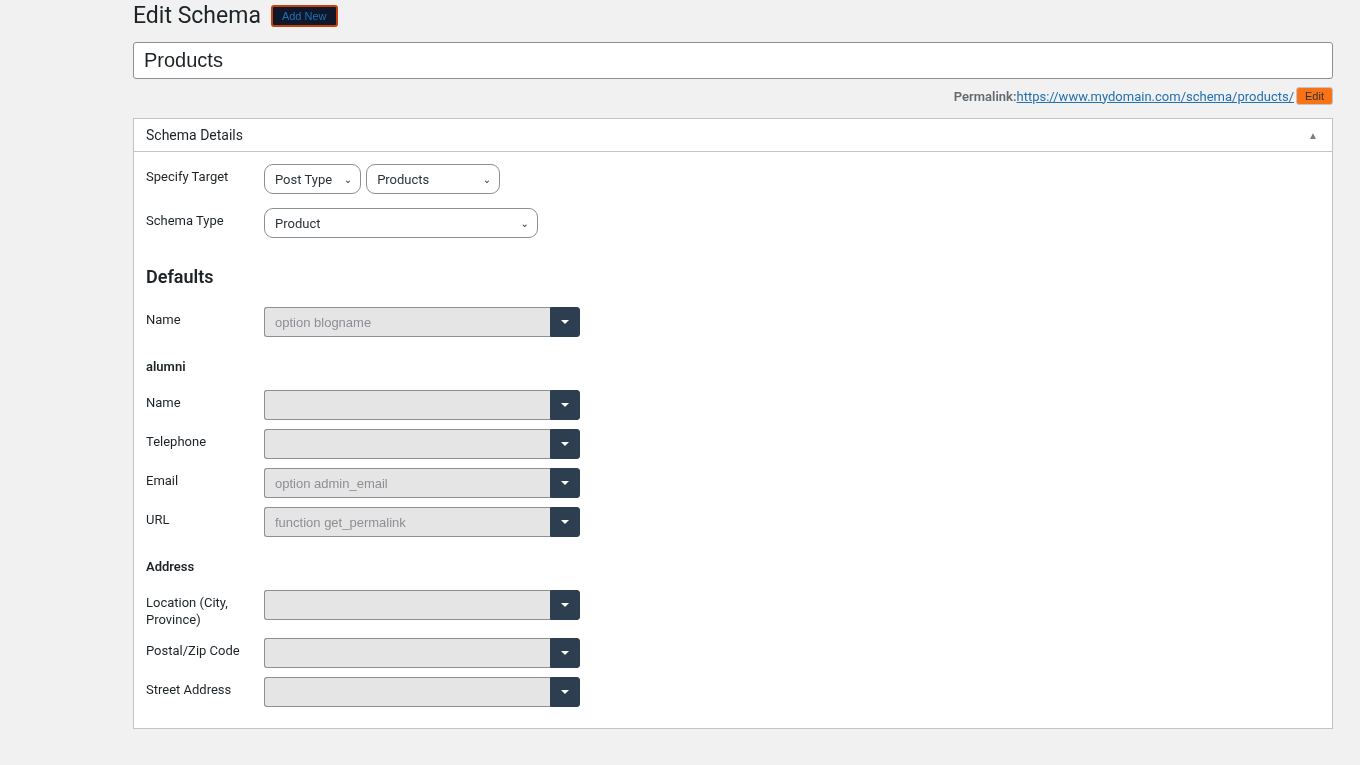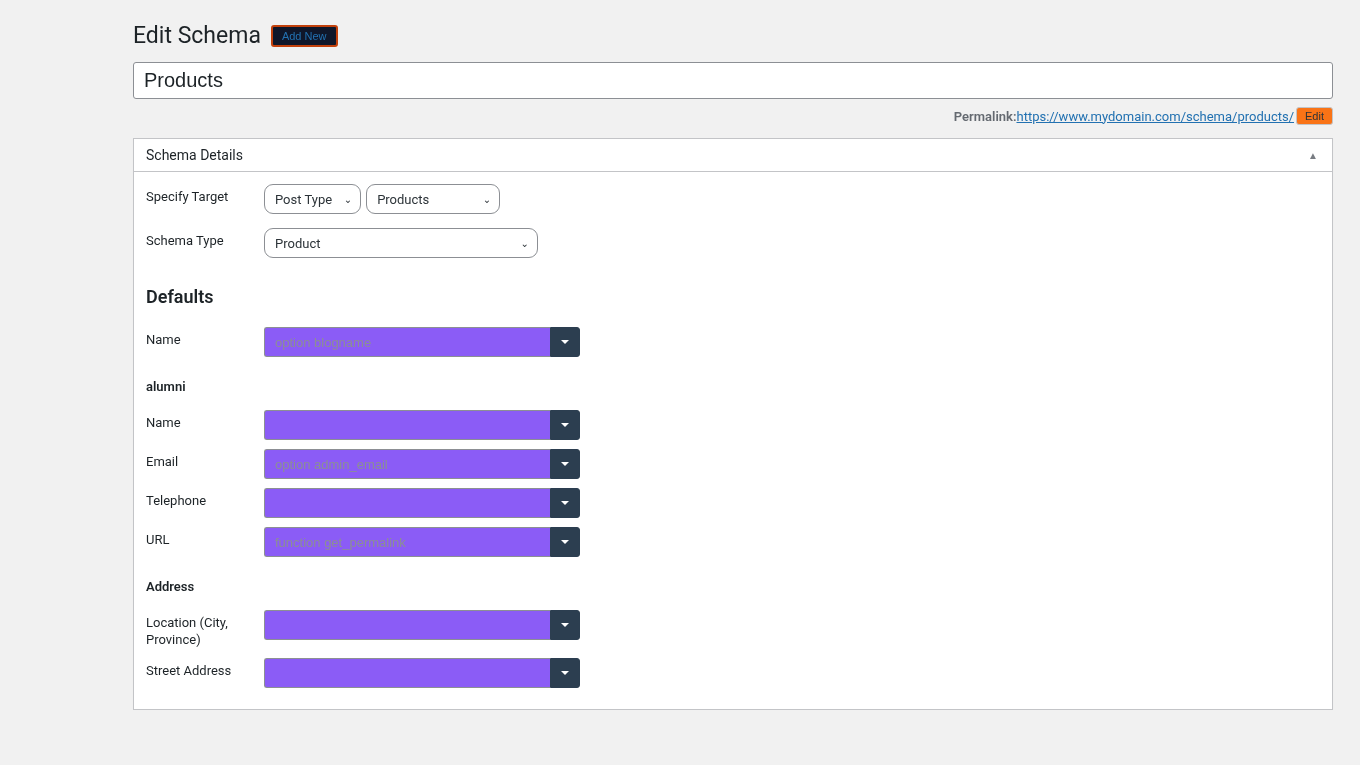--- a/index.html
+++ b/index.html
@@ -7,21 +7,21 @@
       margin: 0;
       padding: 0;
     }
     body {
       font-family: -apple-system, BlinkMacSystemFont, "Segoe UI", Roboto, Helvetica, Arial, sans-serif;
       background: #f1f1f1;
       color: #1d2327;
       font-size: 13px;
     }
     .container {
-      padding: 22px 20px 0 20px;
+      padding: 2px 20px 0 20px;
       max-width: 1240px;
       margin-left: 113px;
     }
     .page-header {
       display: flex;
       align-items: center;
       gap: 10px;
       margin-bottom: 13px;
     }
     .page-title {
@@ -164,21 +164,21 @@
     }
     .combo-input {
       flex: 1;
       border: 1px solid #8c8f94;
       border-right: none;
       border-radius: 3px 0 0 3px;
       padding: 5px 10px;
       font-size: 13px;
       color: #1d2327;
       height: 30px;
-      background: #8b5cf6;
+      background: #e5e5e5;
     }
     .combo-input::placeholder {
       color: #8c8f94;
     }
     .combo-btn {
       width: 30px;
       background: #2c3e50;
       border: 1px solid #2c3e50;
       border-radius: 0 3px 3px 0;
       display: flex;
@@ -267,44 +267,44 @@
           <input class="combo-input" placeholder="" style="">
           <button class="combo-btn">
             <svg viewBox="0 0 10 10">
                 <path d="M1 3 L5 7 L9 3 Z"></path>
               </svg>
           </button>
         </div>
       </div>
 
       <div class="field-row field-row-tight">
+        <div class="field-label">Telephone</div>
+        <div class="combo-field">
+          <input class="combo-input" placeholder="" style="">
+          <button class="combo-btn">
+            <svg viewBox="0 0 10 10">
+                <path d="M1 3 L5 7 L9 3 Z"></path>
+              </svg>
+          </button>
+        </div>
+      </div>
+
+      <div class="field-row field-row-tight">
         <div class="field-label">Email</div>
         <div class="combo-field">
           <input class="combo-input" placeholder="option admin_email" style="">
           <button class="combo-btn">
             <svg viewBox="0 0 10 10">
                 <path d="M1 3 L5 7 L9 3 Z"></path>
               </svg>
           </button>
         </div>
       </div>
 
       <div class="field-row field-row-tight">
-        <div class="field-label">Telephone</div>
-        <div class="combo-field">
-          <input class="combo-input" placeholder="" style="">
-          <button class="combo-btn">
-            <svg viewBox="0 0 10 10">
-                <path d="M1 3 L5 7 L9 3 Z"></path>
-              </svg>
-          </button>
-        </div>
-      </div>
-
-      <div class="field-row field-row-tight">
         <div class="field-label">URL</div>
         <div class="combo-field">
           <input class="combo-input" placeholder="function get_permalink" style="">
           <button class="combo-btn">
             <svg viewBox="0 0 10 10">
                 <path d="M1 3 L5 7 L9 3 Z"></path>
               </svg>
           </button>
         </div>
       </div>
@@ -316,20 +316,31 @@
         <div class="combo-field">
           <input class="combo-input" placeholder="" style="">
           <button class="combo-btn">
             <svg viewBox="0 0 10 10">
                 <path d="M1 3 L5 7 L9 3 Z"></path>
               </svg>
           </button>
         </div>
       </div>
 
+      <div class="field-row field-row-tight">
+        <div class="field-label">Postal/Zip Code</div>
+        <div class="combo-field">
+          <input class="combo-input" placeholder="" style="">
+          <button class="combo-btn">
+            <svg viewBox="0 0 10 10">
+                <path d="M1 3 L5 7 L9 3 Z"></path>
+              </svg>
+          </button>
+        </div>
+      </div>
 
       <div class="field-row field-row-tight">
         <div class="field-label">Street Address</div>
         <div class="combo-field">
           <input class="combo-input" placeholder="" style="">
           <button class="combo-btn">
             <svg viewBox="0 0 10 10">
                 <path d="M1 3 L5 7 L9 3 Z"></path>
               </svg>
           </button>

